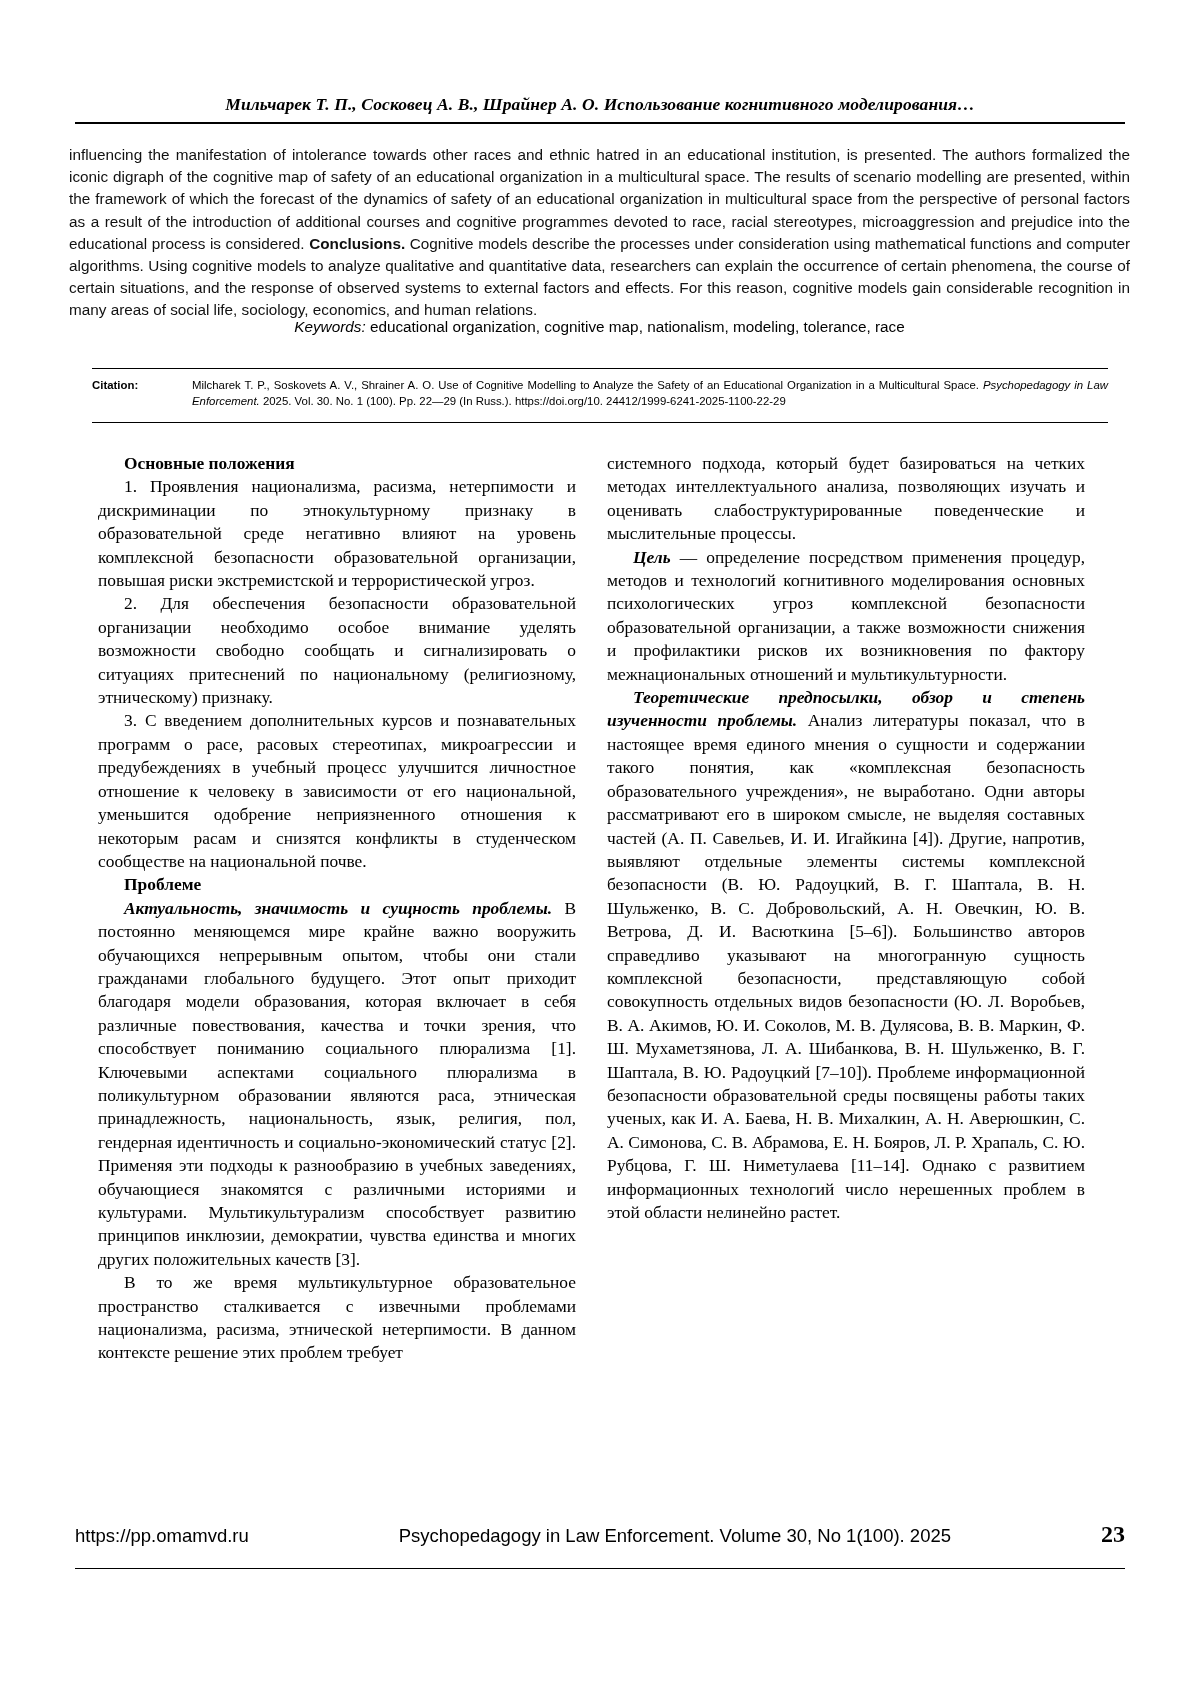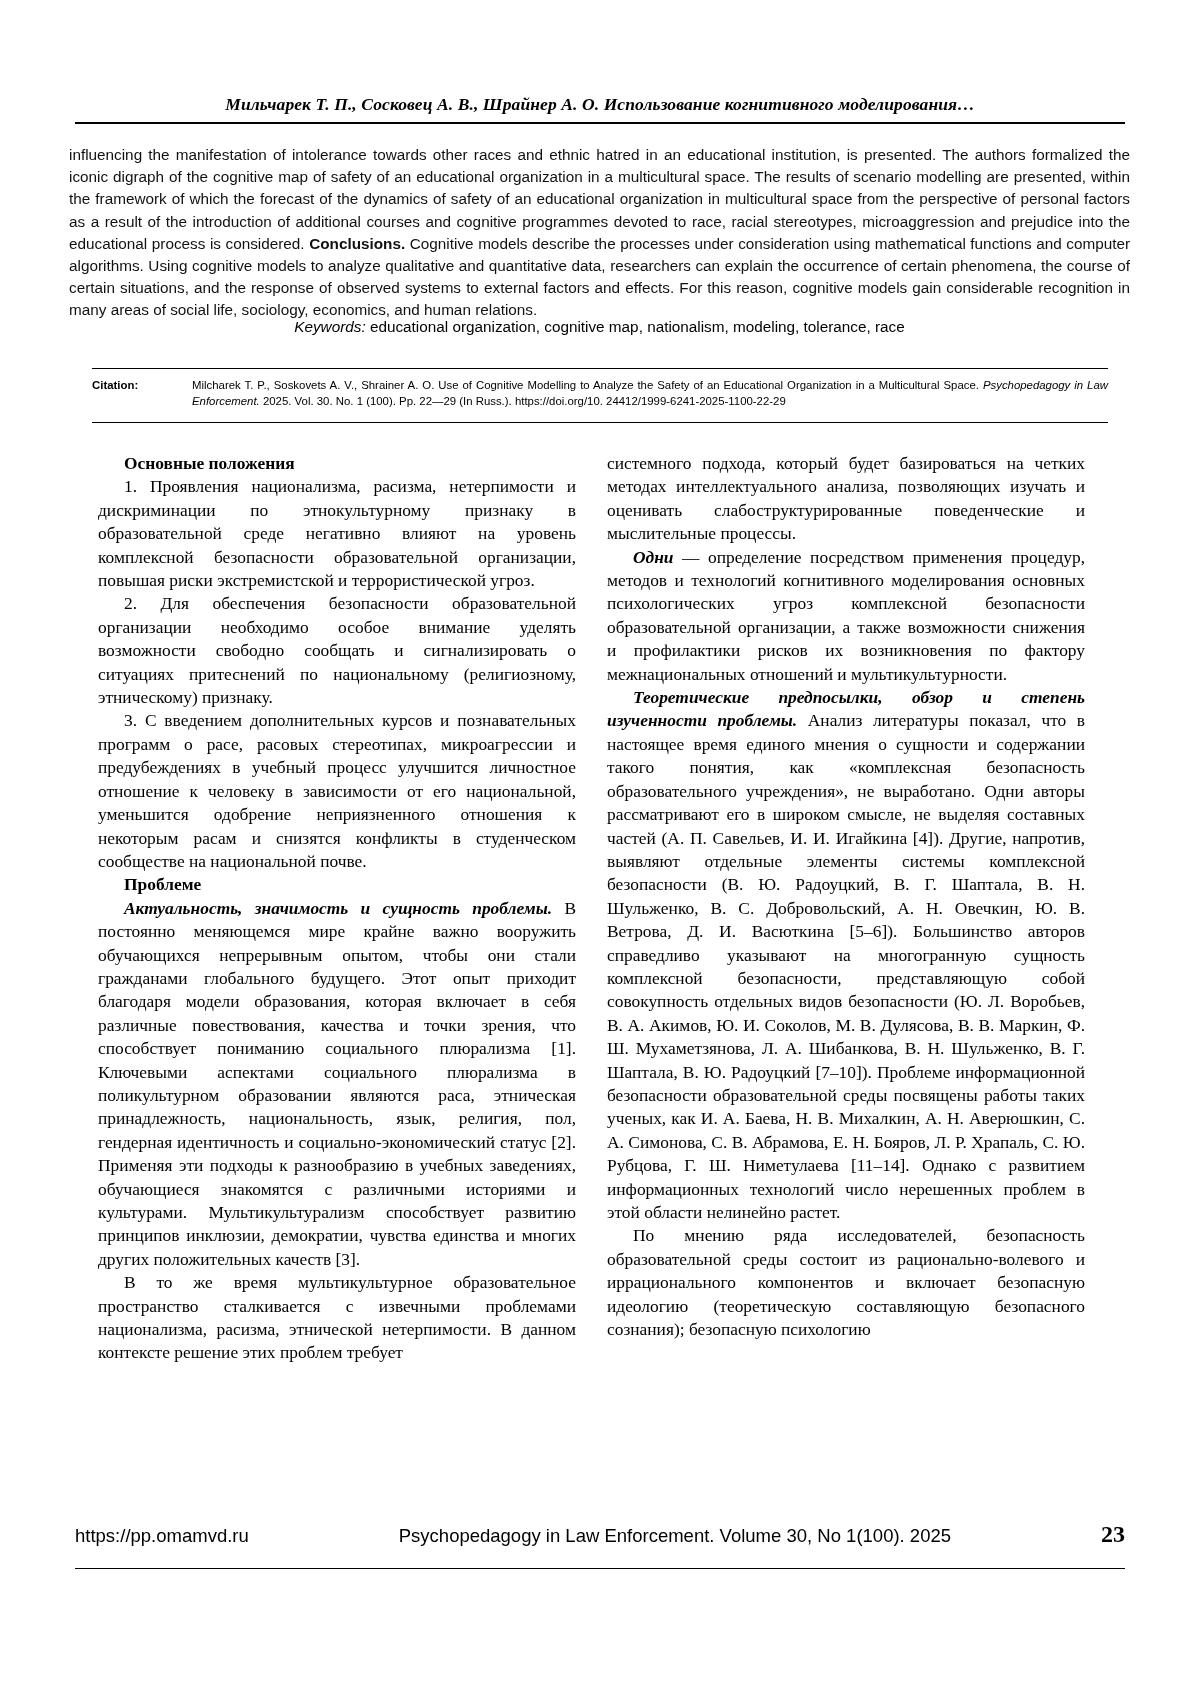--- a/index.html
+++ b/index.html
@@ -200,23 +200,22 @@
       <p>1. Проявления национализма, расизма, нетерпимости и дискриминации по этнокультурному признаку в образовательной среде негативно влияют на уровень комплексной безопасности образовательной организации, повышая риски экстремистской и террористической угроз.</p>
       <p>2. Для обеспечения безопасности образовательной организации необходимо особое внимание уделять возможности свободно сообщать и сигнализировать о ситуациях притеснений по национальному (религиозному, этническому) признаку.</p>
       <p>3. С введением дополнительных курсов и познавательных программ о расе, расовых стереотипах, микроагрессии и предубеждениях в учебный процесс улучшится личностное отношение к человеку в зависимости от его национальной, уменьшится одобрение неприязненного отношения к некоторым расам и снизятся конфликты в студенческом сообществе на национальной почве.</p>
       <p class="head-bold">Проблеме</p>
       <p><span class="run-in-bold-italic">Актуальность, значимость и сущность проблемы.</span><span> В постоянно меняющемся мире крайне важно вооружить обучающихся непрерывным опытом, чтобы они стали гражданами глобального будущего. Этот опыт приходит благодаря модели образования, которая включает в себя различные повествования, качества и точки зрения, что способствует пониманию социального плюрализма [1]. Ключевыми аспектами социального плюрализма в поликультурном образовании являются раса, этническая принадлежность, национальность, язык, религия, пол, гендерная идентичность и социально-экономический статус [2]. Применяя эти подходы к разнообразию в учебных заведениях, обучающиеся знакомятся с различными историями и культурами. Мультикультурализм способствует развитию принципов инклюзии, демократии, чувства единства и многих других положительных качеств [3].</span></p>
       <p>В то же время мультикультурное образовательное пространство сталкивается с извечными проблемами национализма, расизма, этнической нетерпимости. В данном контексте решение этих проблем требует</p>
     </div>
 
     <div class="col">
       <p class="noindent">системного подхода, который будет базироваться на четких методах интеллектуального анализа, позволяющих изучать и оценивать слабоструктурированные поведенческие и мыслительные процессы.</p>
-      <p><span class="run-in-bold-italic">Одни</span><span> — определение посредством применения процедур, методов и технологий когнитивного моделирования основных психологических угроз комплексной безопасности образовательной организации, а также возможности снижения и профилактики рисков их возникновения по фактору межнациональных отношений и мультикультурности.</span></p>
+      <p><span class="run-in-bold-italic">Цель</span><span> — определение посредством применения процедур, методов и технологий когнитивного моделирования основных психологических угроз комплексной безопасности образовательной организации, а также возможности снижения и профилактики рисков их возникновения по фактору межнациональных отношений и мультикультурности.</span></p>
       <p><span class="run-in-bold-italic">Теоретические предпосылки, обзор и степень изученности проблемы.</span><span> Анализ литературы показал, что в настоящее время единого мнения о сущности и содержании такого понятия, как «комплексная безопасность образовательного учреждения», не выработано. Одни авторы рассматривают его в широком смысле, не выделяя составных частей (А. П. Савельев, И. И. Игайкина [4]). Другие, напротив, выявляют отдельные элементы системы комплексной безопасности (В. Ю. Радоуцкий, В. Г. Шаптала, В. Н. Шульженко, В. С. Добровольский, А. Н. Овечкин, Ю. В. Ветрова, Д. И. Васюткина [5–6]). Большинство авторов справедливо указывают на многогранную сущность комплексной безопасности, представляющую собой совокупность отдельных видов безопасности (Ю. Л. Воробьев, В. А. Акимов, Ю. И. Соколов, М. В. Дулясова, В. В. Маркин, Ф. Ш. Мухаметзянова, Л. А. Шибанкова, В. Н. Шульженко, В. Г. Шаптала, В. Ю. Радоуцкий [7–10]). Проблеме информационной безопасности образовательной среды посвящены работы таких ученых, как И. А. Баева, Н. В. Михалкин, А. Н. Аверюшкин, С. А. Симонова, С. В. Абрамова, Е. Н. Бояров, Л. Р. Храпаль, С. Ю. Рубцова, Г. Ш. Ниметулаева [11–14]. Однако с развитием информационных технологий число нерешенных проблем в этой области нелинейно растет.</span></p>
-      <p>По мнению ряда исследователей, безопасность образовательной среды состоит из рационально-волевого и иррационального компонентов и включает безопасную идеологию (теоретическую составляющую безопасного сознания); безопасную психологию</p>
     </div>
 
   </div>
 
   <div class="footer-rule"></div>
   <div class="footer">
     <div class="f-left">https://pp.omamvd.ru</div>
     <div class="f-center">Psychopedagogy in Law Enforcement. Volume 30, No 1(100). 2025</div>
     <div class="f-right">23</div>
   </div>

